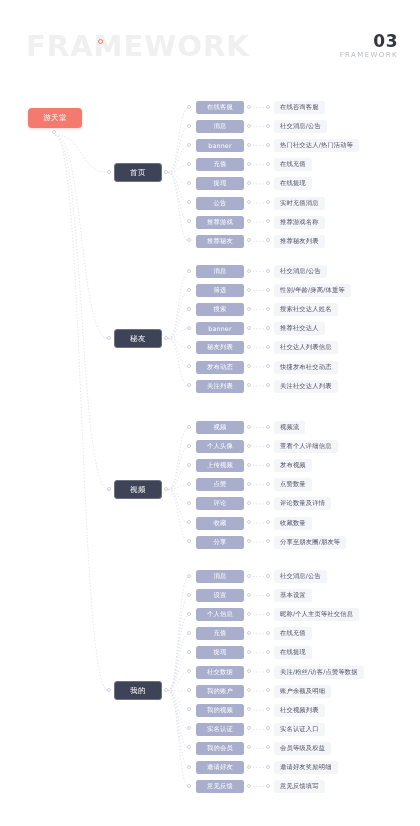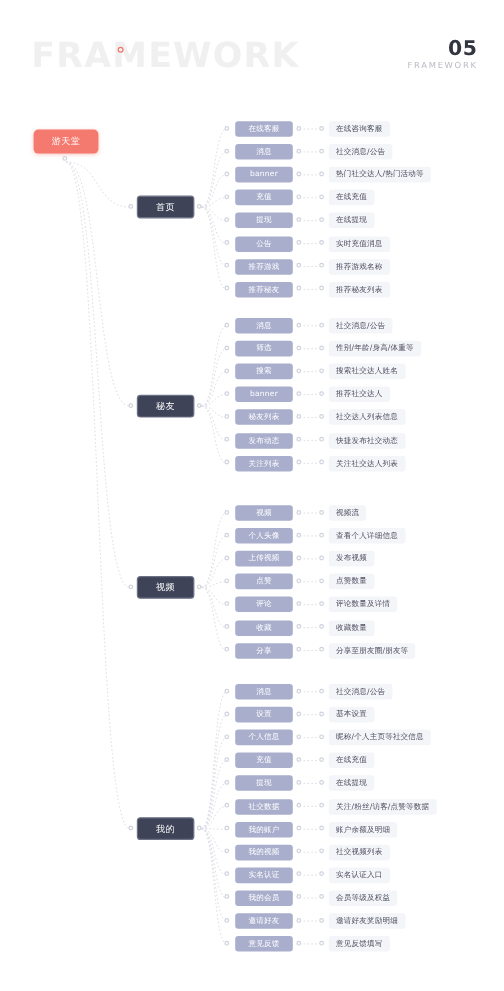--- a/index.html
+++ b/index.html
@@ -70,21 +70,21 @@
     background:#ffffff; border:1px solid #cfd2dc;
   }
 </style>
 </head>
 <body>
 
 <div id="canvas">
 
   <div class="hd-watermark">FRAMEWORK</div>
   <div class="hd-dot"></div>
-  <div class="hd-num">05</div>
+  <div class="hd-num">03</div>
   <div class="hd-sub">FRAMEWORK</div>
 
   <svg id="wires" viewBox="0 0 420 826" xmlns="http://www.w3.org/2000/svg">
       <path d="M 55 135 C 84.15 135 78.85 172.5 108 172.5" fill="none" stroke="#dcdee6" stroke-width="0.8" stroke-dasharray="1.4 1.8"></path>
       <path d="M 168 172.5 C 179.55 172.5 177.45 107.5 189 107.5" fill="none" stroke="#dcdee6" stroke-width="0.8" stroke-dasharray="1.4 1.8"></path>
       <line x1="253" y1="107.5" x2="265" y2="107.5" stroke="#dcdee6" stroke-width="0.8" stroke-dasharray="1.4 1.8"></line>
       <path d="M 168 172.5 C 179.55 172.5 177.45 126.6 189 126.6" fill="none" stroke="#dcdee6" stroke-width="0.8" stroke-dasharray="1.4 1.8"></path>
       <line x1="253" y1="126.6" x2="265" y2="126.6" stroke="#dcdee6" stroke-width="0.8" stroke-dasharray="1.4 1.8"></line>
       <path d="M 168 172.5 C 179.55 172.5 177.45 145.7 189 145.7" fill="none" stroke="#dcdee6" stroke-width="0.8" stroke-dasharray="1.4 1.8"></path>
       <line x1="253" y1="145.7" x2="265" y2="145.7" stroke="#dcdee6" stroke-width="0.8" stroke-dasharray="1.4 1.8"></line>

